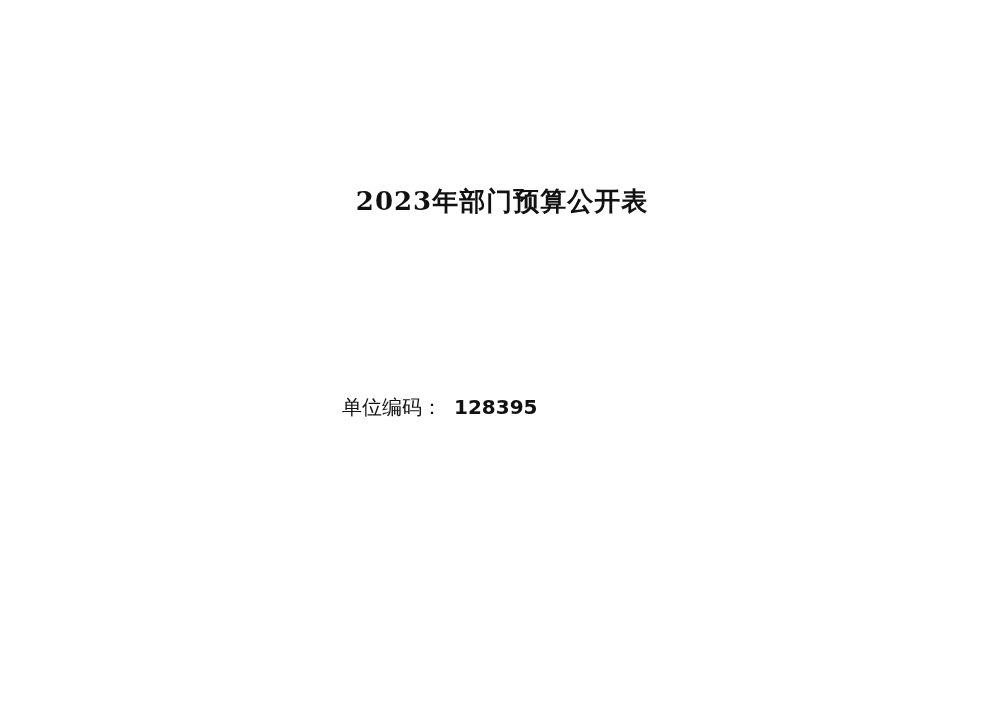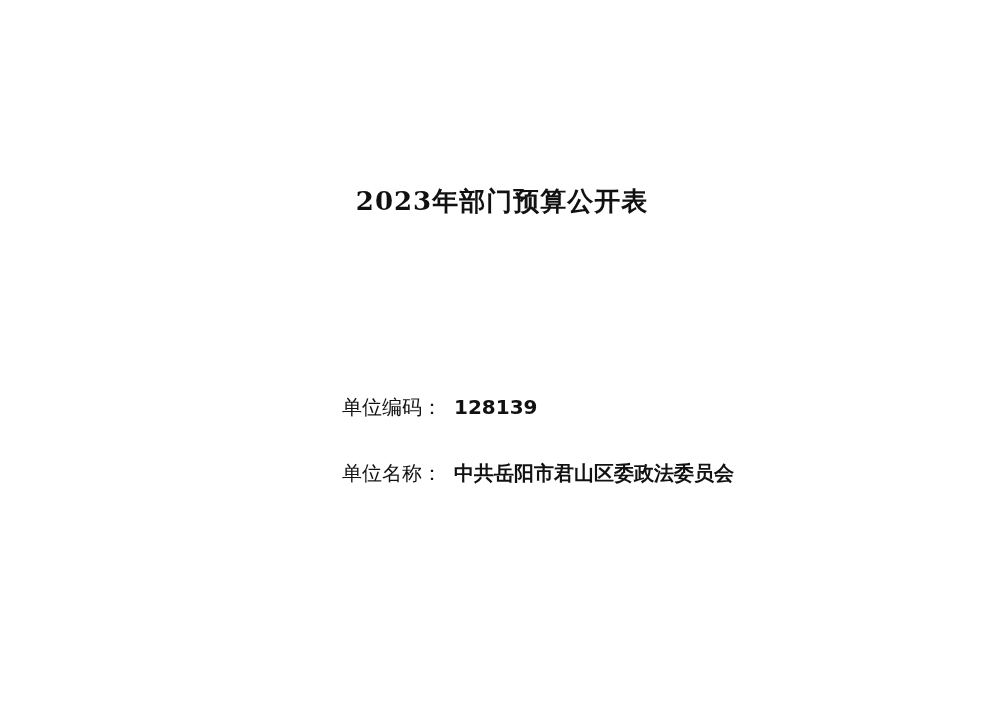--- a/index.html
+++ b/index.html
@@ -61,21 +61,17 @@
 </style>
 </head>
 <body>
 
 <div class="page">
 
   <div class="doc-title">2023年部门预算公开表</div>
 
   <div class="field-row row-code">
     <span class="field-label">单位编码：</span>
-    <span class="field-value">128139</span>
+    <span class="field-value">128395</span>
   </div>
 
-  <div class="field-row row-name">
-    <span class="field-label">单位名称：</span>
-    <span class="field-value">中共岳阳市君山区委政法委员会</span>
-  </div>
 
 </div>
 
 </body></html>

